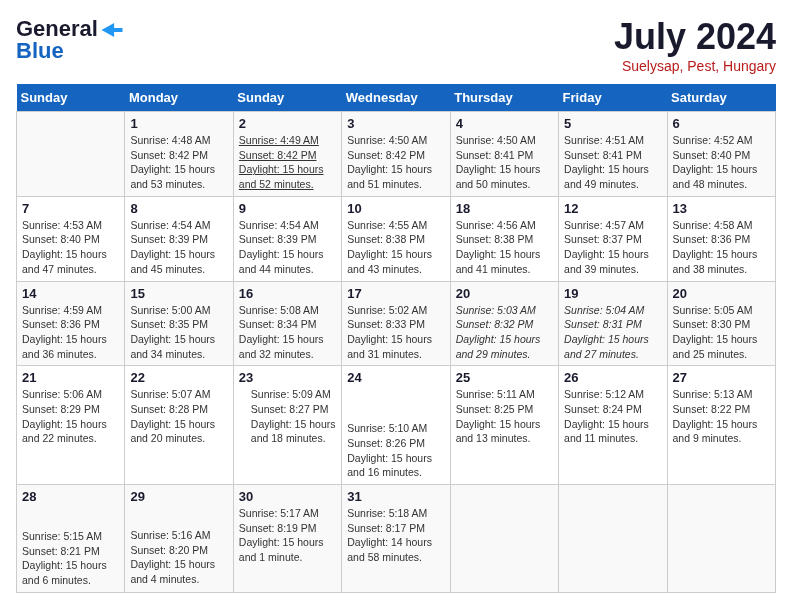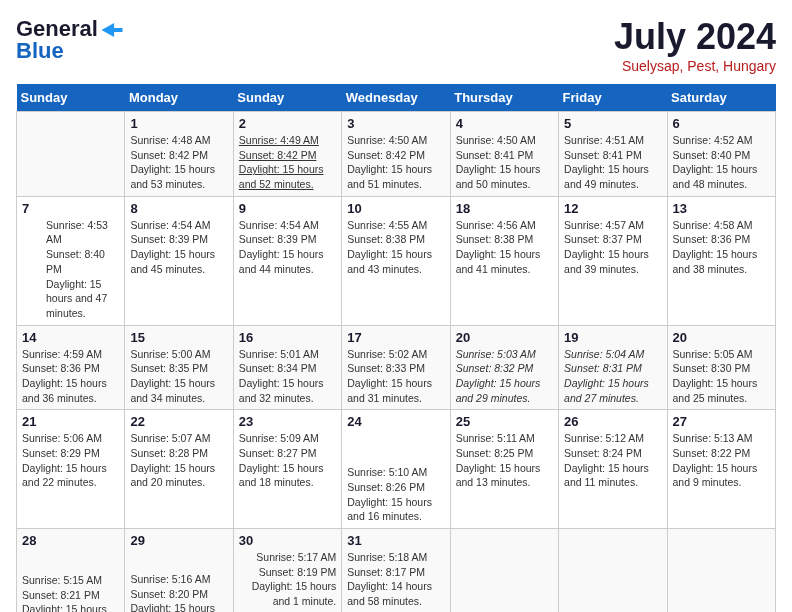--- a/index.html
+++ b/index.html
@@ -150,21 +150,21 @@
         <td>
           <span class="day-number">6</span>
           <div class="day-info" style="white-space: pre-line;">Sunrise: 4:52 AM
 Sunset: 8:40 PM
 Daylight: 15 hours and 48 minutes.</div>
         </td>
       </tr>
       <tr>
         <td>
           <span class="day-number">7</span>
-          <div class="day-info" style="white-space: pre-line; margin-left: 24px;">Sunrise: 4:53 AM
+          <div class="day-info" style="white-space: pre-line;">Sunrise: 4:53 AM
 Sunset: 8:40 PM
 Daylight: 15 hours and 47 minutes.</div>
         </td>
         <td>
           <span class="day-number">8</span>
           <div class="day-info" style="white-space: pre-line;">Sunrise: 4:54 AM
 Sunset: 8:39 PM
 Daylight: 15 hours and 45 minutes.</div>
         </td>
         <td>
@@ -206,21 +206,21 @@
 Daylight: 15 hours and 36 minutes.</div>
         </td>
         <td>
           <span class="day-number">15</span>
           <div class="day-info" style="white-space: pre-line;">Sunrise: 5:00 AM
 Sunset: 8:35 PM
 Daylight: 15 hours and 34 minutes.</div>
         </td>
         <td>
           <span class="day-number">16</span>
-          <div class="day-info" style="white-space: pre-line;">Sunrise: 5:01 AM
+          <div class="day-info" style="white-space: pre-line;">Sunrise: 5:08 AM
 Sunset: 8:34 PM
 Daylight: 15 hours and 32 minutes.</div>
         </td>
         <td>
           <span class="day-number">17</span>
           <div class="day-info" style="white-space: pre-line;">Sunrise: 5:02 AM
 Sunset: 8:33 PM
 Daylight: 15 hours and 31 minutes.</div>
         </td>
         <td>
@@ -250,21 +250,21 @@
 Daylight: 15 hours and 22 minutes.</div>
         </td>
         <td>
           <span class="day-number">22</span>
           <div class="day-info" style="white-space: pre-line;">Sunrise: 5:07 AM
 Sunset: 8:28 PM
 Daylight: 15 hours and 20 minutes.</div>
         </td>
         <td>
           <span class="day-number">23</span>
-          <div class="day-info" style="white-space: pre-line;">Sunrise: 5:09 AM
+          <div class="day-info" style="white-space: pre-line; margin-left: 12px;">Sunrise: 5:09 AM
 Sunset: 8:27 PM
 Daylight: 15 hours and 18 minutes.</div>
         </td>
         <td>
           <span class="day-number">24</span>
           <div class="day-info" style="white-space: pre-line; margin-top: 36px;">Sunrise: 5:10 AM
 Sunset: 8:26 PM
 Daylight: 15 hours and 16 minutes.</div>
         </td>
         <td>
@@ -294,21 +294,21 @@
 Daylight: 15 hours and 6 minutes.</div>
         </td>
         <td>
           <span class="day-number">29</span>
           <div class="day-info" style="white-space: pre-line; margin-top: 24px;">Sunrise: 5:16 AM
 Sunset: 8:20 PM
 Daylight: 15 hours and 4 minutes.</div>
         </td>
         <td>
           <span class="day-number">30</span>
-          <div class="day-info" style="white-space: pre-line; text-align: right;">Sunrise: 5:17 AM
+          <div class="day-info" style="white-space: pre-line;">Sunrise: 5:17 AM
 Sunset: 8:19 PM
 Daylight: 15 hours and 1 minute.</div>
         </td>
         <td>
           <span class="day-number">31</span>
           <div class="day-info" style="white-space: pre-line;">Sunrise: 5:18 AM
 Sunset: 8:17 PM
 Daylight: 14 hours and 58 minutes.</div>
         </td>
         <td style="background: rgb(249, 249, 249);"></td>

